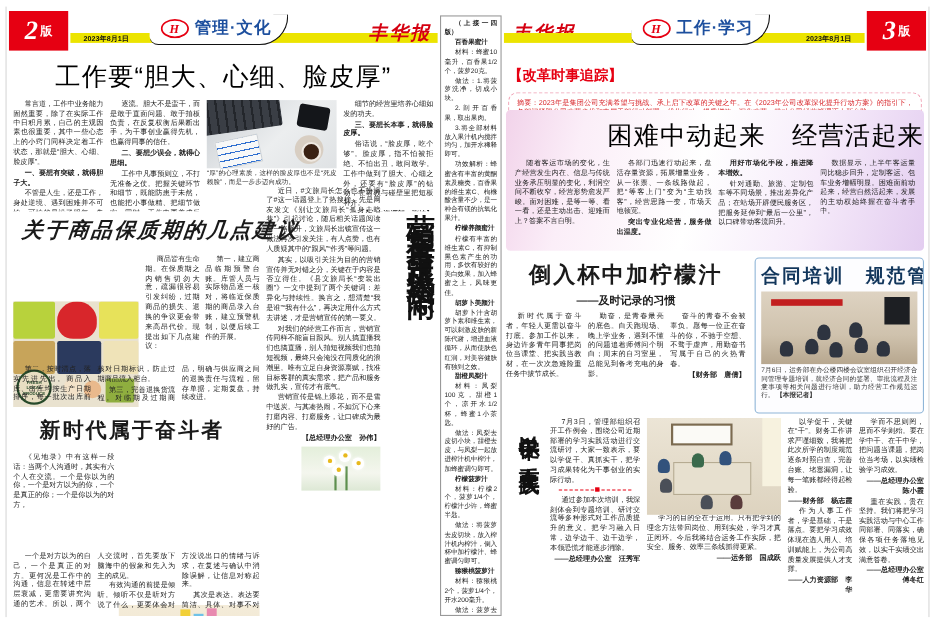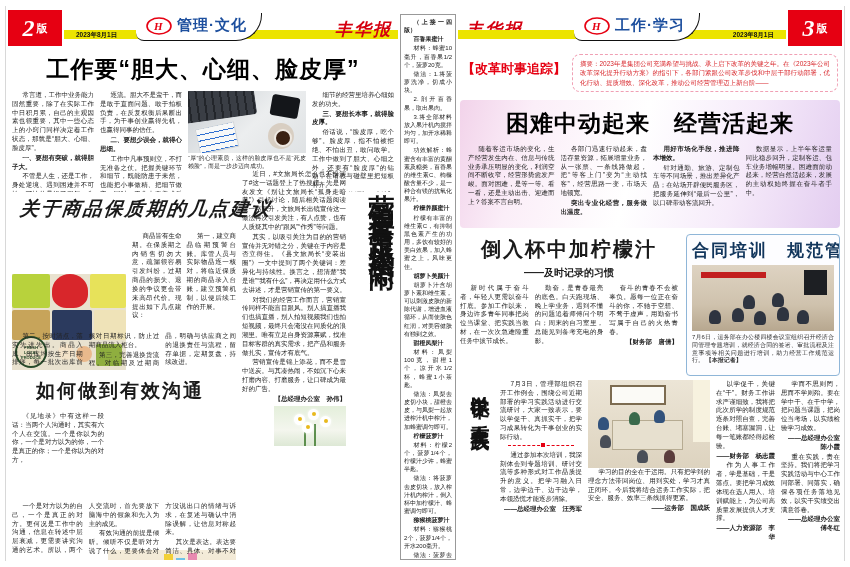--- a/index.html
+++ b/index.html
@@ -32,21 +32,21 @@
   .t p.h { font-weight:bold; }
   .t p.by, .t p.by2 { text-align:right; text-indent:0; font-weight:bold; }
   .t p.sep { border-top:1px dashed #e60012; height:3px; text-indent:0; position:relative; margin:3px 8px; }
   .t p.sep::after { content:""; position:absolute; top:-2.5px; left:50%; width:4px; height:4px; background:#e60012; }
   .c2 { column-count:2; column-gap:5px; }
   .c3 { column-count:3; column-gap:6px; }
 
   .abs { position:absolute; overflow:hidden; }
 
   
-  .hl1 { font-size:23px; font-weight:bold; text-align:center; letter-spacing:1px; color:#000; white-space:nowrap; }
+  .hl1 { font-size:23px; font-weight:normal; text-align:center; letter-spacing:1px; color:#000; white-space:nowrap; }
   .hl-italic { font-size:19px; font-weight:bold; font-style:italic; transform:skewX(-6deg); letter-spacing:2px; white-space:nowrap; }
   .hl2 { font-size:19px; font-weight:bold; letter-spacing:2px; white-space:nowrap; }
   .vtitle { writing-mode:vertical-rl; text-orientation:upright; font-family:"DejaVu Serif",serif; font-weight:bold; color:#111; }
 
   
   .ph { position:relative; overflow:hidden; background:#ddd; }
   .cap { font-size:6px; line-height:1.3; color:#333; text-align:justify; margin-top:2px; }
 
   .ph-desk { background:linear-gradient(135deg,#c7ccd1 0%,#eceeef 55%,#dfe2e4 100%); }
   .ph-desk .laptop { position:absolute; left:-6px; top:-8px; width:62%; height:58%; background:#23262b; transform:rotate(-8deg);
@@ -78,21 +78,21 @@
   .ph-flower .daisy { position:absolute; width:11px; height:11px; background:#fff; border-radius:50%; box-shadow:0 0 3px #fff; }
   .ph-flower .daisy::after { content:""; position:absolute; left:3.5px; top:3.5px; width:4px; height:4px; border-radius:50%; background:#e8b91d; }
   .ph-flower .stem { position:absolute; width:2px; background:#5d8f4e; bottom:0; }
 
   
   .tracker { position:absolute; display:flex; align-items:flex-start; gap:6px; }
   .tracker .lab { font-size:13px; font-weight:bold; color:#e60012; white-space:nowrap; padding-top:6px; }
   .tracker .abst { flex:1; font-size:6.5px; line-height:1.45; color:#d8262b; text-align:justify;
       border:1px dashed #f0a0b4; border-radius:8px; padding:4px 7px; }
   .panel { background:linear-gradient(105deg,#f2d3ea 0%,#fbeef8 18%,#ffffff 46%,#f6ebfa 72%,#e3cdf0 100%); border-radius:4px; }
-  .panel .hl1 { padding-top:8px; }
+  .panel .hl1 { padding-top:8px;text-align:right; }
   .panel .body { display:flex; gap:6px; padding:6px 8px 4px; }
   .panel .body .col { flex:1; }
 
   .contractbox { border:1px solid #8fb6d8; border-radius:4px; padding:4px 5px; background:#fdfdff; }
   .contractbox .hl2 { text-align:center; color:#12365c; display:block; }
 
   .flexrow { display:flex; gap:6px; }
 </style>
 </head>
 <body>
@@ -166,21 +166,21 @@
     </div>
     <div class="abs t c2" style="left:124px; top:224px; width:104px; height:96px;">
         <p>商品皆有生命期。在保质期之内销售切勿大意，疏漏很容易引发纠纷，过期商品的损失、退换的争议更会带来高昂代价。现提出如下几点建议：</p>
         <p>第一，建立商品临期预警台账。库管人员与实际物品逐一核对，将临近保质期的商品录入台账，建立预警机制，以便后续工作的开展。</p>
       </div>
     <div class="abs t c3" style="left:4px; top:324px; width:224px; height:40px;">
         <p>第二，按时清点，落实先进先出。商品入库、出库均按生产日期排序，每一批次出库前核对日期标识，防止过期商品流入柜台。</p>
         <p>第三，完善退换货流程。对临期及过期商品，明确与供应商之间的退换责任与流程，留存单据，定期复盘，持续改进。</p>
       </div>
 
-    <div class="abs hl2" style="left:28px; top:370px;">如何做到有效沟通</div>
+    <div class="abs hl2" style="left:28px; top:370px;">新时代属于奋斗者</div>
     <div class="abs t" style="left:4px; top:404px; width:92px; height:86px;">
         <p>《见地录》中有这样一段话：当两个人沟通时，其实有六个人在交流。一个是你以为的你，一个是对方以为的你，一个是真正的你；一个是你以为的对方，</p>
       </div>
     <div class="abs ph ph-team" style="left:100px; top:404px; width:128px; height:86px;">
       <div class="note" style="left:56px;top:4px;background:#f2d038;"></div>
       <div class="note" style="left:68px;top:8px;background:#6fc2e8;"></div>
       <div class="note" style="left:80px;top:3px;background:#e88ab0;"></div>
 
     </div>
     <div class="abs t c3" style="left:4px; top:494px; width:224px; height:58px;">
@@ -245,21 +245,21 @@
         </svg>
         <span class="sec">工作·学习</span>
       </div>
       <div class="hdate" style="right:68px;">2023年8月1日</div>
       <div class="pgnum" style="right:0;">
         <span class="big">3</span>
         <span class="small">版</span>
       </div>
     </div>
 
-    <div class="tracker" style="left:4px; right:4px; top:46px;">
+    <div class="tracker" style="left:4px; right:4px; top:46px;flex-direction:column;">
       <span class="lab">【改革时事追踪】</span>
       <div class="abst">摘要：2023年是集团公司充满希望与挑战、承上启下改革的关键之年。在《2023年公司改革深化提升行动方案》的指引下，各部门紧跟公司改革步伐和中层干部行动部署，优化行动、提质增效、深化改革，推动公司经营管理迈上新台阶——</div>
     </div>
 
     <div class="abs panel" style="left:2px; right:2px; top:92px; height:128px;">
       <div class="hl1">困难中动起来　经营活起来</div>
       <div class="body">
         <div class="col t">
             <p>随着客运市场的变化，生产经营发生内在、信息与传统业务承压明显的变化，利润空间不断收窄，经营形势愈发严峻。面对困难，是等一等、看一看，还是主动出击、迎难而上？答案不言自明。</p>
           </div>

